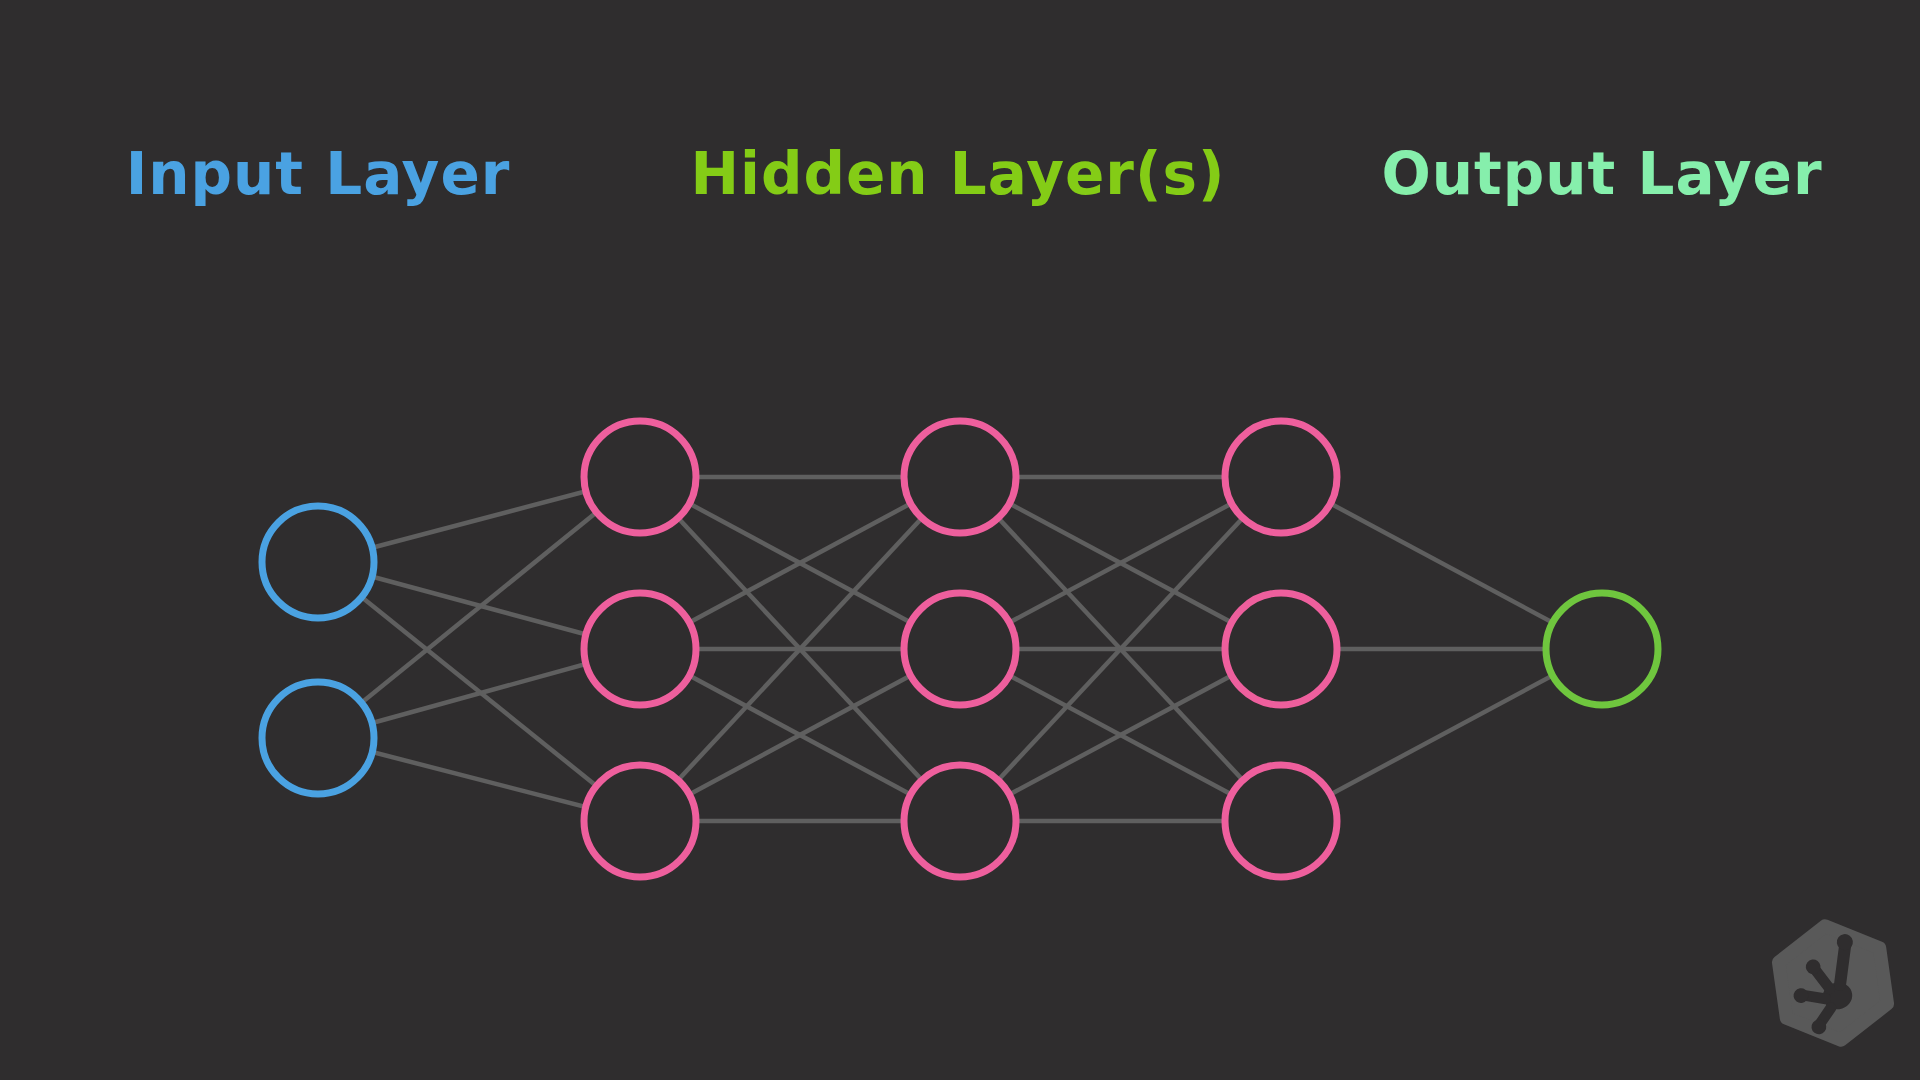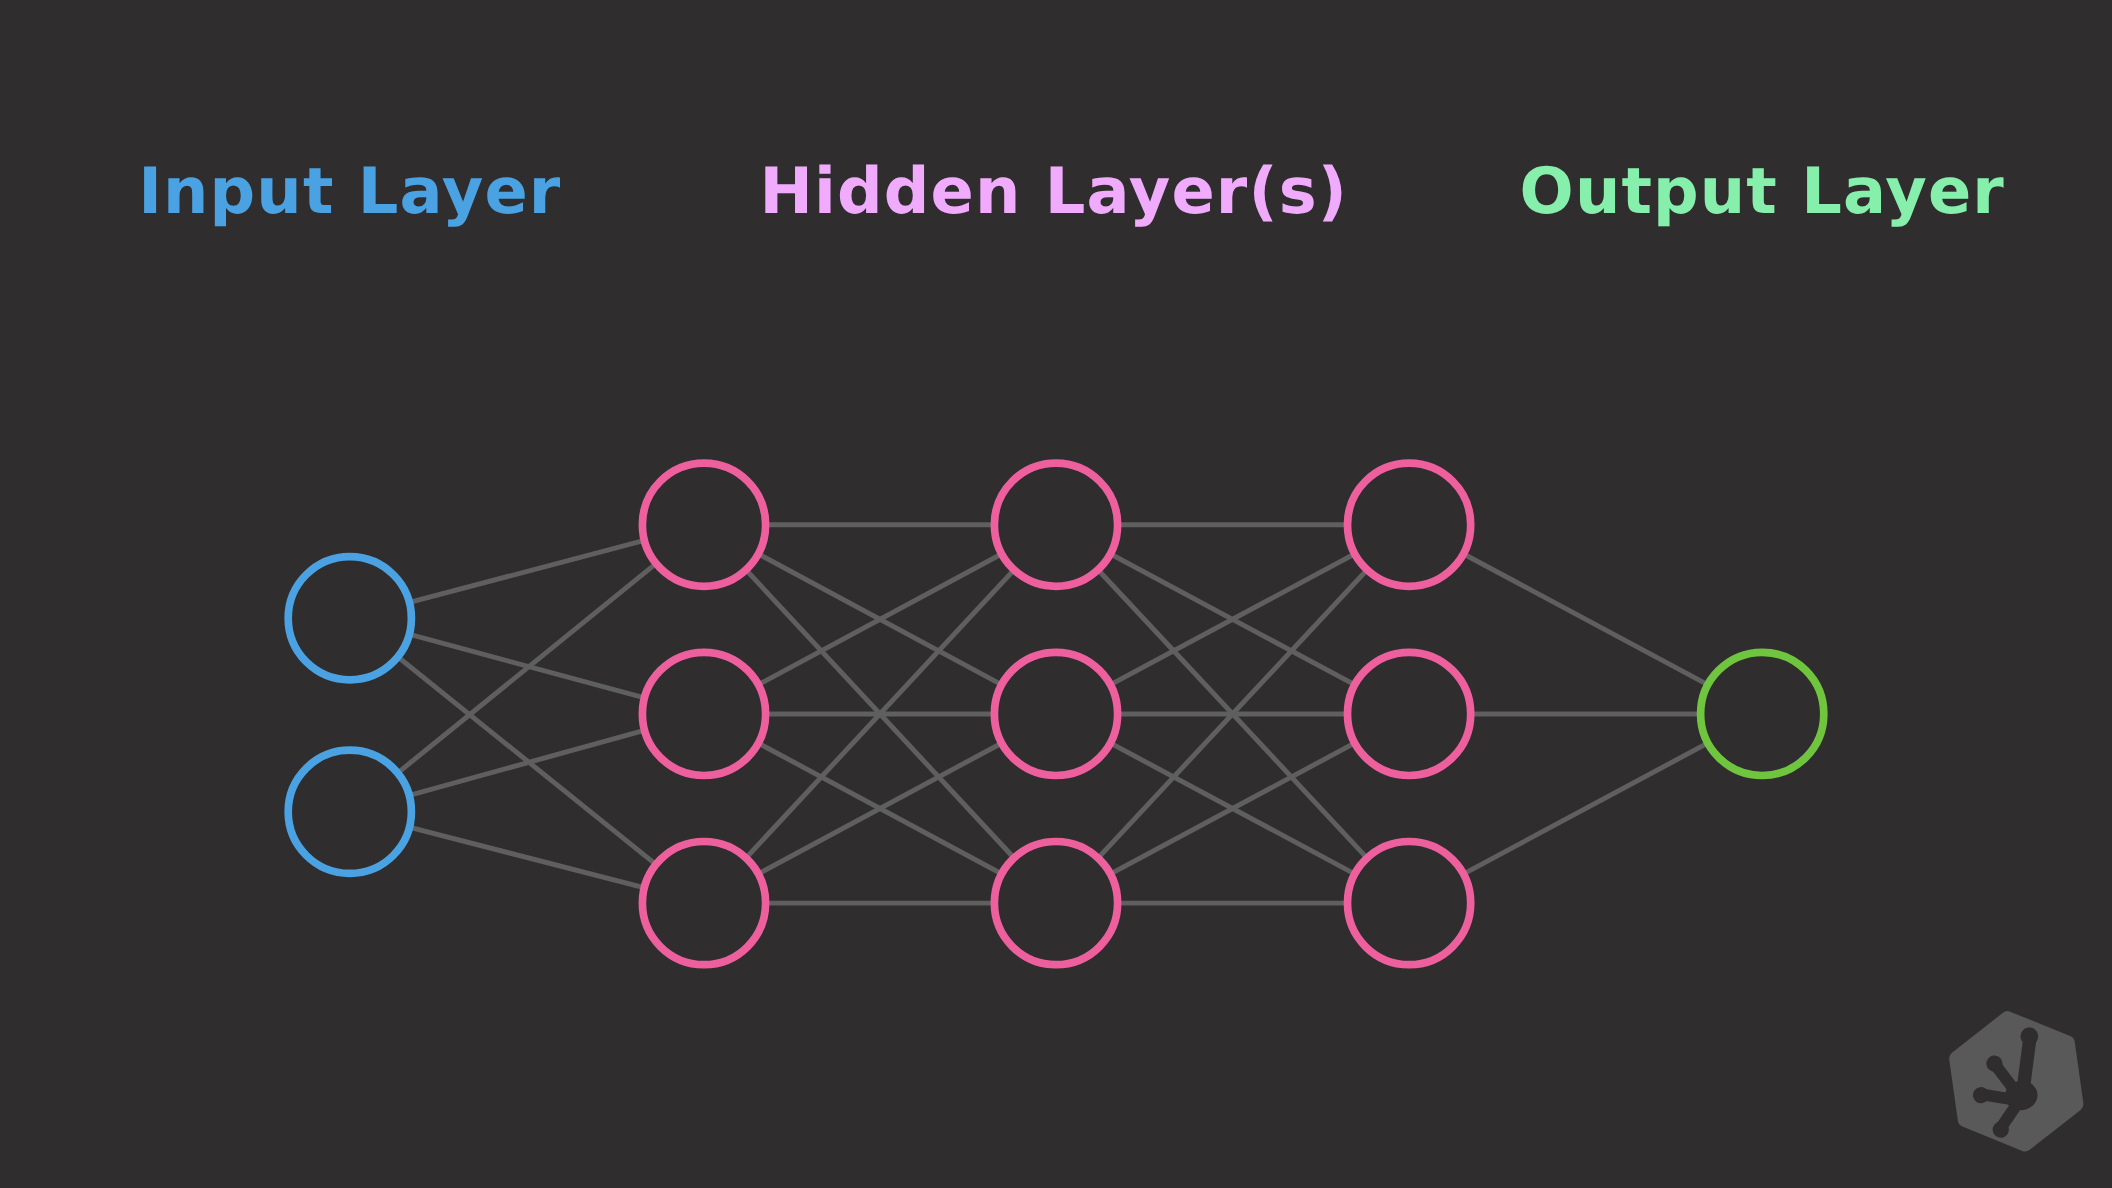--- a/index.html
+++ b/index.html
@@ -82,21 +82,21 @@
         <circle cx="960" cy="649" r="56" fill="#2f2d2e" stroke="#ee5f9d" stroke-width="7"></circle>
         <circle cx="960" cy="821" r="56" fill="#2f2d2e" stroke="#ee5f9d" stroke-width="7"></circle>
         <circle cx="1281" cy="477" r="56" fill="#2f2d2e" stroke="#ee5f9d" stroke-width="7"></circle>
         <circle cx="1281" cy="649" r="56" fill="#2f2d2e" stroke="#ee5f9d" stroke-width="7"></circle>
         <circle cx="1281" cy="821" r="56" fill="#2f2d2e" stroke="#ee5f9d" stroke-width="7"></circle>
         <circle cx="1602" cy="649" r="56" fill="#2f2d2e" stroke="#6fc63e" stroke-width="7"></circle>
       </g>
   </svg>
 
   <div class="layer-title" style="left: 318px; color: rgb(74, 162, 226);">Input Layer</div>
-  <div class="layer-title" style="left: 958px; color: #f0abfc;">Hidden Layer(s)</div>
+  <div class="layer-title" style="left: 958px; color: #84cc16;">Hidden Layer(s)</div>
   <div class="layer-title" style="left: 1602px; color: #86efac;">Output Layer</div>
 
   <svg id="logo" viewBox="0 0 100 100">
     <g transform="rotate(-8 50 50)">
       <polygon points="50,7 88,29 88,71 50,93 12,71 12,29" stroke-width="10" stroke-linejoin="round" fill="#595959" stroke="#595959"></polygon>
       <g stroke-linecap="round">
         <ellipse cx="52" cy="60" rx="11" ry="10" class="foot-fill" fill="#2f2d2e"></ellipse>
         <line x1="55" y1="52" x2="63" y2="23" class="foot-stroke" stroke-width="9" stroke="#2f2d2e"></line>
         <circle cx="63" cy="21" r="6" class="foot-fill" fill="#2f2d2e"></circle>
         <line x1="47" y1="54" x2="38" y2="38" class="foot-stroke" stroke-width="8" stroke="#2f2d2e"></line>

